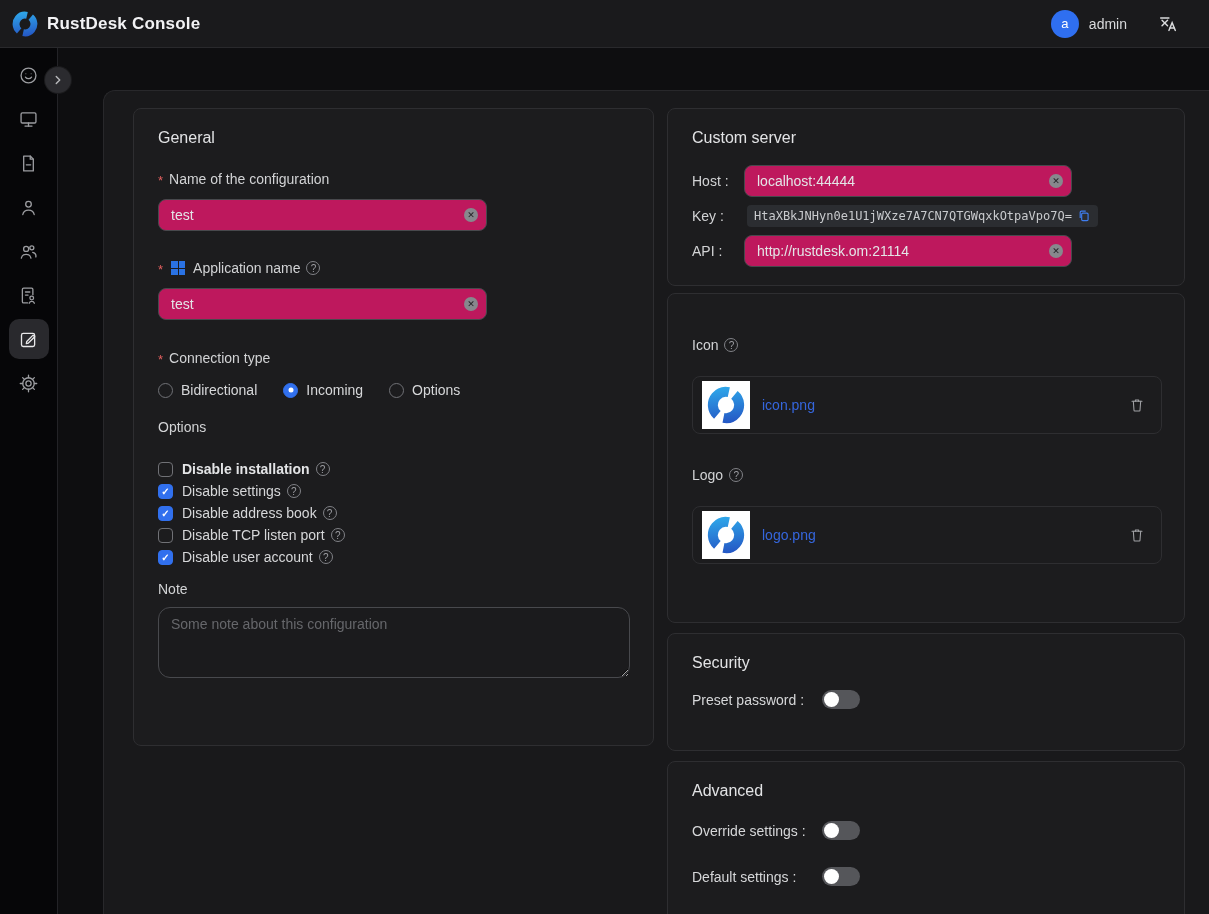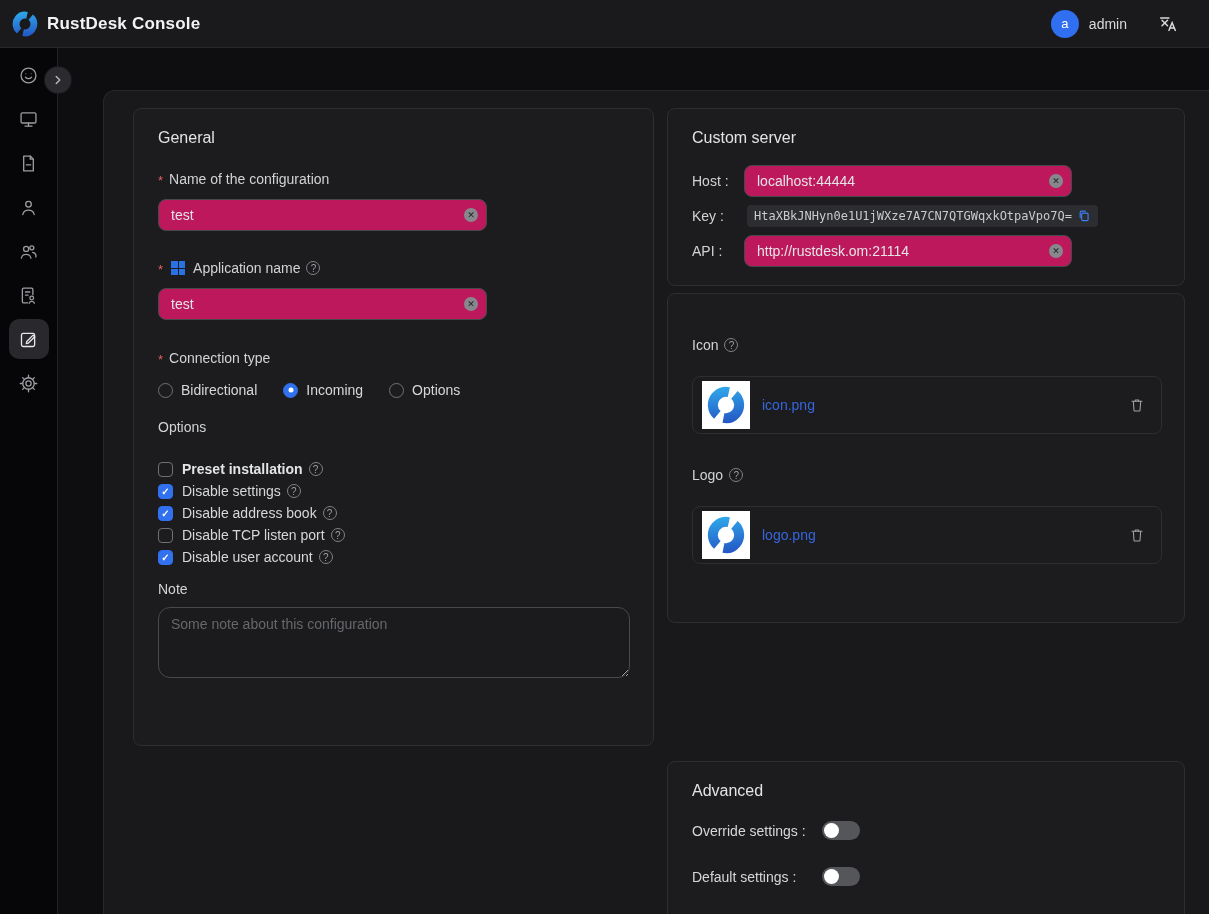--- a/index.html
+++ b/index.html
@@ -282,21 +282,21 @@
       </span>
     </div>
 
     <div class="field-label mt32">
       <span>Options</span>
     </div>
 
     <div class="mt21">
       <div class="cb-row">
         <span class="cb"></span>
-        <span class="cb-label bold">Preset installation</span>
+        <span class="cb-label bold">Disable installation</span>
         <span class="qmark"></span>
       </div>
       <div class="cb-row">
         <span class="cb checked"></span>
         <span class="cb-label">Disable settings</span>
         <span class="qmark"></span>
       </div>
       <div class="cb-row">
         <span class="cb checked"></span>
         <span class="cb-label">Disable address book</span>
@@ -389,20 +389,27 @@
       <span class="trash">
         <svg width="16" height="16" viewBox="0 0 24 24" fill="none" stroke="#a0a1a5" stroke-width="1.6" stroke-linecap="round" stroke-linejoin="round">
           <path d="M4.5 6.5 h15"></path>
             <path d="M9.5 6.5 V4.5 h5 v2"></path>
           <path d="M6.5 6.5 l1 13.5 a1 1 0 0 0 1 1 h7 a1 1 0 0 0 1 -1 l1 -13.5"></path>
         </svg>
       </span>
     </div>
   </div>
 
+  <div class="card card-security">
+    <div class="card-title">Security</div>
+    <div class="toggle-row mt18">
+      <span class="toggle-label">Preset password :</span>
+      <span class="toggle"></span>
+    </div>
+  </div>
 
   <div class="card card-advanced">
     <div class="card-title">Advanced</div>
     <div class="toggle-row mt21">
       <span class="toggle-label">Override settings :</span>
       <span class="toggle"></span>
     </div>
     <div class="toggle-row mt27">
       <span class="toggle-label">Default settings :</span>
       <span class="toggle"></span>

